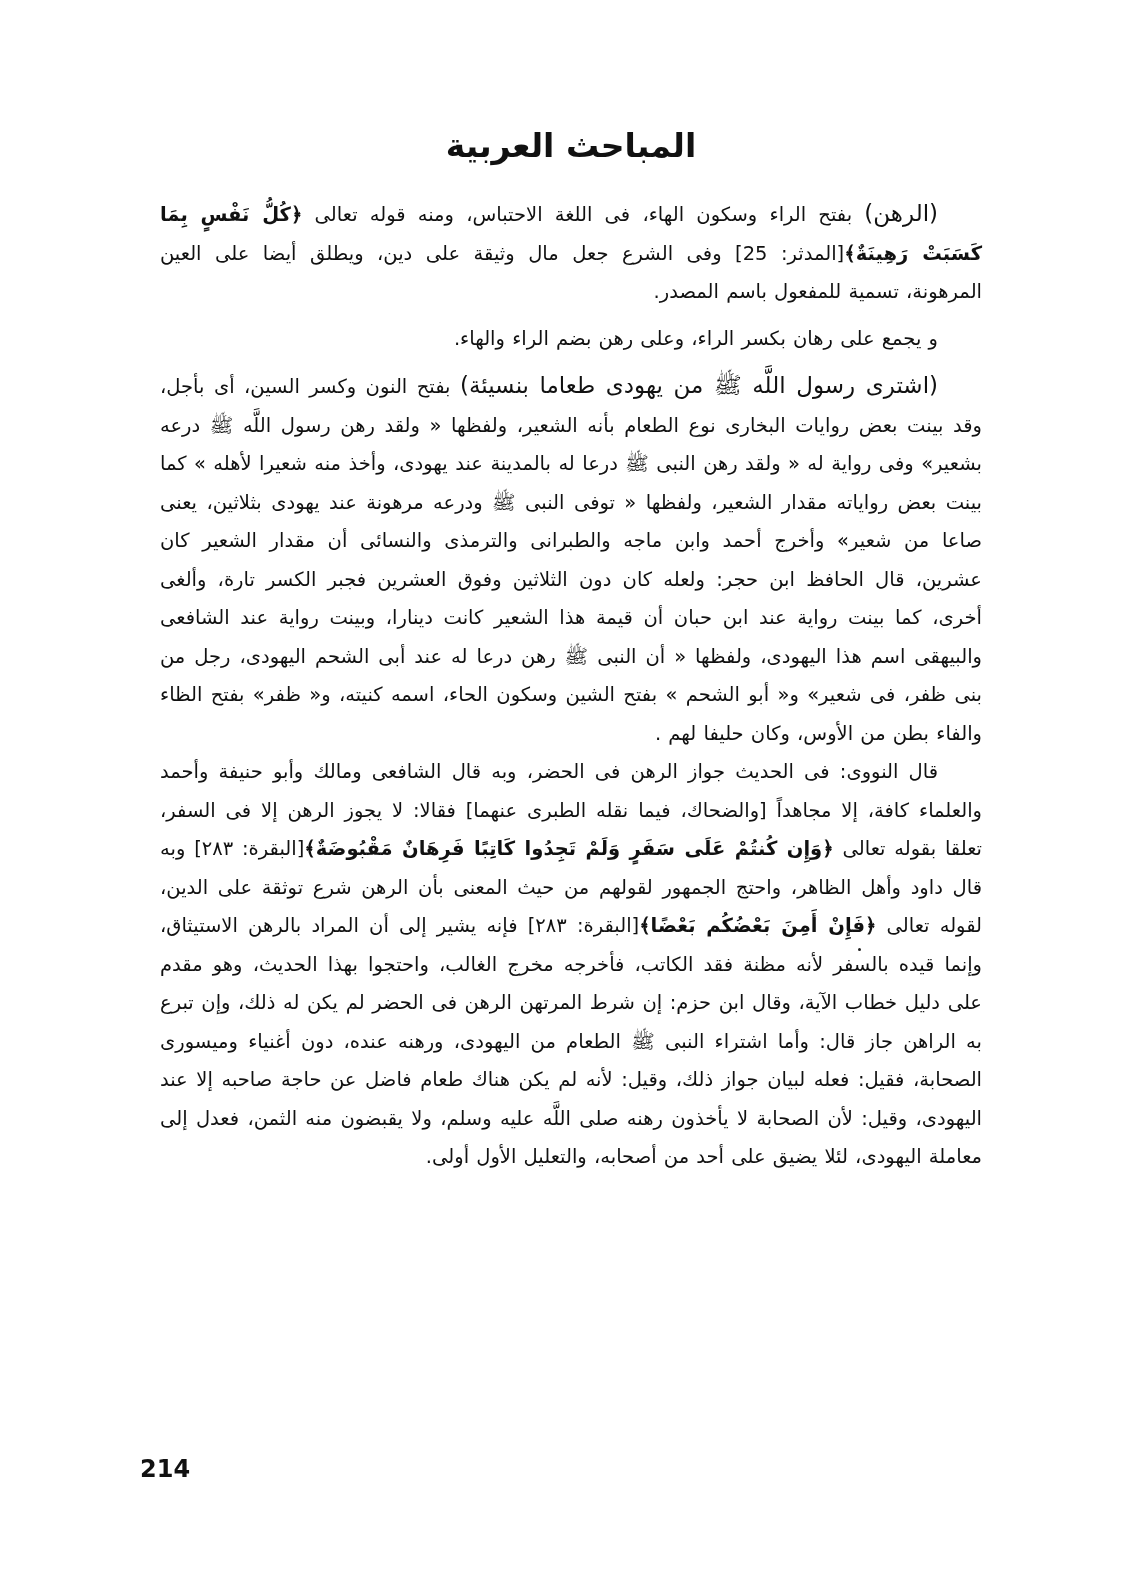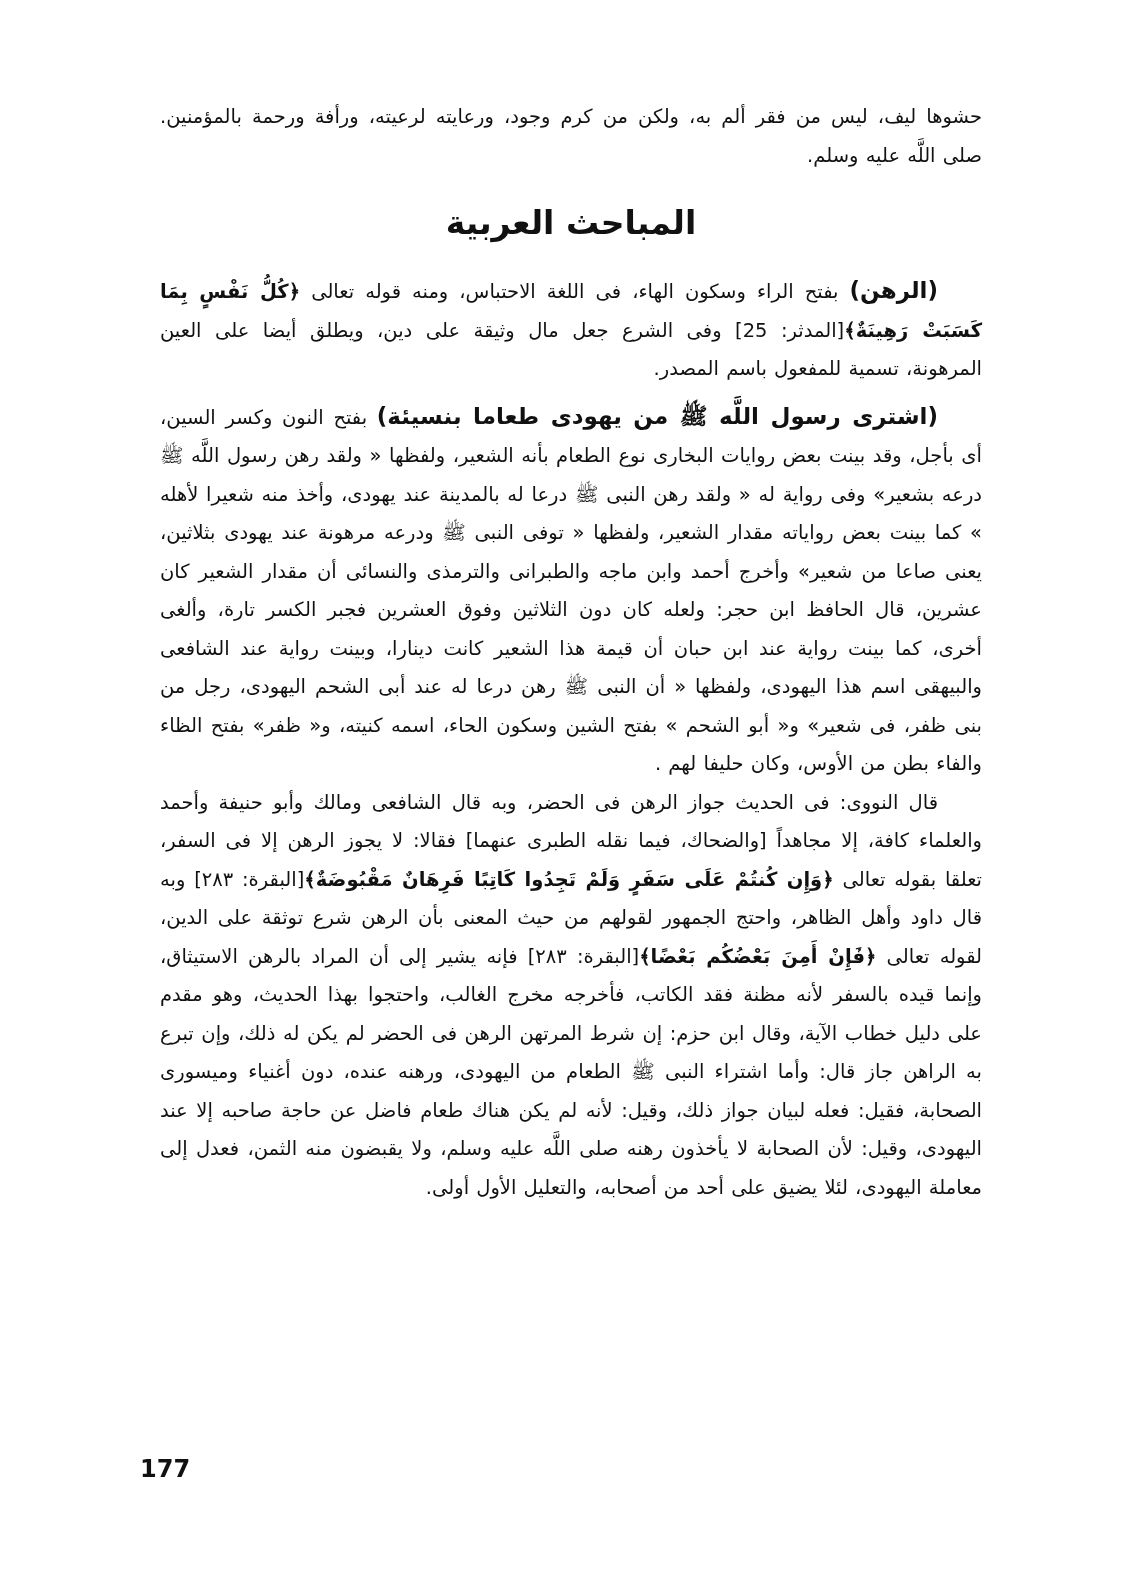--- a/index.html
+++ b/index.html
@@ -39,21 +39,21 @@
     .heading {
       text-align-last: center;
       font-weight: bold;
       font-size: 33px;
       line-height: 44px;
       margin: 0;
       letter-spacing: 0;
     }
     .h1 { margin-top: 26px; margin-bottom: 26px; }
     .h2 { margin-top: 30px; margin-bottom: 20px; }
-    .lead { font-weight: bold; font-size: 23px; }
+    .lead { font-weight: normal; font-size: 23px; }
     .quran { font-weight: bold; }
     .gap-small { margin-top: 8px; }
     .page-number {
       position: absolute;
       left: 140px;
       top: 1455px;
       font-size: 24px;
       font-weight: bold;
       direction: rtl;
       font-family: "DejaVu Sans", sans-serif;
@@ -64,35 +64,35 @@
       height: 3px;
       border-radius: 50%;
       background: #222;
     }
   </style>
 </head>
 <body>
 
 <div class="page">
 
-  <p class="para first">حشوها ليف، ليس من فقر ألم به، ولكن من كرم وجود، ورعايته لرعيته، ورأفة ورحمة بالمؤمنين. صلى اللَّه عليه وسلم.</p>
 
   <h2 class="heading h1">المباحث العربية</h2>
 
   <p class="para indent">
     <span class="lead">(الرهن)</span><span> بفتح الراء وسكون الهاء، فى اللغة الاحتباس، ومنه قوله تعالى </span><span class="quran">﴿كُلُّ نَفْسٍ بِمَا كَسَبَتْ رَهِينَةٌ﴾</span><span>[المدثر: 25] وفى الشرع جعل مال وثيقة على دين، ويطلق أيضا على العين المرهونة، تسمية للمفعول باسم المصدر.</span>
   </p>
 
+  <p class="para indent gap-small">و يجمع على رهان بكسر الراء، وعلى رهن بضم الراء والهاء.</p>
 
   <p class="para indent gap-small">
     <span class="lead">(اشترى رسول اللَّه ﷺ من يهودى طعاما بنسيئة)</span><span> بفتح النون وكسر السين، أى بأجل، وقد بينت بعض روايات البخارى نوع الطعام بأنه الشعير، ولفظها « ولقد رهن رسول اللَّه ﷺ درعه بشعير» وفى رواية له « ولقد رهن النبى ﷺ درعا له بالمدينة عند يهودى، وأخذ منه شعيرا لأهله » كما بينت بعض رواياته مقدار الشعير، ولفظها « توفى النبى ﷺ ودرعه مرهونة عند يهودى بثلاثين، يعنى صاعا من شعير» وأخرج أحمد وابن ماجه والطبرانى والترمذى والنسائى أن مقدار الشعير كان عشرين، قال الحافظ ابن حجر: ولعله كان دون الثلاثين وفوق العشرين فجبر الكسر تارة، وألغى أخرى، كما بينت رواية عند ابن حبان أن قيمة هذا الشعير كانت دينارا، وبينت رواية عند الشافعى والبيهقى اسم هذا اليهودى، ولفظها « أن النبى ﷺ رهن درعا له عند أبى الشحم اليهودى، رجل من بنى ظفر، فى شعير» و« أبو الشحم » بفتح الشين وسكون الحاء، اسمه كنيته، و« ظفر» بفتح الظاء والفاء بطن من الأوس، وكان حليفا لهم .</span>
   </p>
 
 
   <p class="para indent">
     <span>قال النووى: فى الحديث جواز الرهن فى الحضر، وبه قال الشافعى ومالك وأبو حنيفة وأحمد والعلماء كافة، إلا مجاهداً [والضحاك، فيما نقله الطبرى عنهما] فقالا: لا يجوز الرهن إلا فى السفر، تعلقا بقوله تعالى </span><span class="quran">﴿وَإِن كُنتُمْ عَلَى سَفَرٍ وَلَمْ تَجِدُوا كَاتِبًا فَرِهَانٌ مَقْبُوضَةٌ﴾</span><span>[البقرة: ٢٨٣] وبه قال داود وأهل الظاهر، واحتج الجمهور لقولهم من حيث المعنى بأن الرهن شرع توثقة على الدين، لقوله تعالى </span><span class="quran">﴿فَإِنْ أَمِنَ بَعْضُكُم بَعْضًا﴾</span><span>[البقرة: ٢٨٣] فإنه يشير إلى أن المراد بالرهن الاستيثاق، وإنما قيده بالسفر لأنه مظنة فقد الكاتب، فأخرجه مخرج الغالب، واحتجوا بهذا الحديث، وهو مقدم على دليل خطاب الآية، وقال ابن حزم: إن شرط المرتهن الرهن فى الحضر لم يكن له ذلك، وإن تبرع به الراهن جاز قال: وأما اشتراء النبى ﷺ الطعام من اليهودى، ورهنه عنده، دون أغنياء وميسورى الصحابة، فقيل: فعله لبيان جواز ذلك، وقيل: لأنه لم يكن هناك طعام فاضل عن حاجة صاحبه إلا عند اليهودى، وقيل: لأن الصحابة لا يأخذون رهنه صلى اللَّه عليه وسلم، ولا يقبضون منه الثمن، فعدل إلى معاملة اليهودى، لئلا يضيق على أحد من أصحابه، والتعليل الأول أولى.</span>
   </p>
 
 </div>
 
-<div class="page-number">177</div>
+<div class="page-number">214</div>
 
 <span class="speck" style="left:858px; top:948px;"></span>
 
 </body></html>

